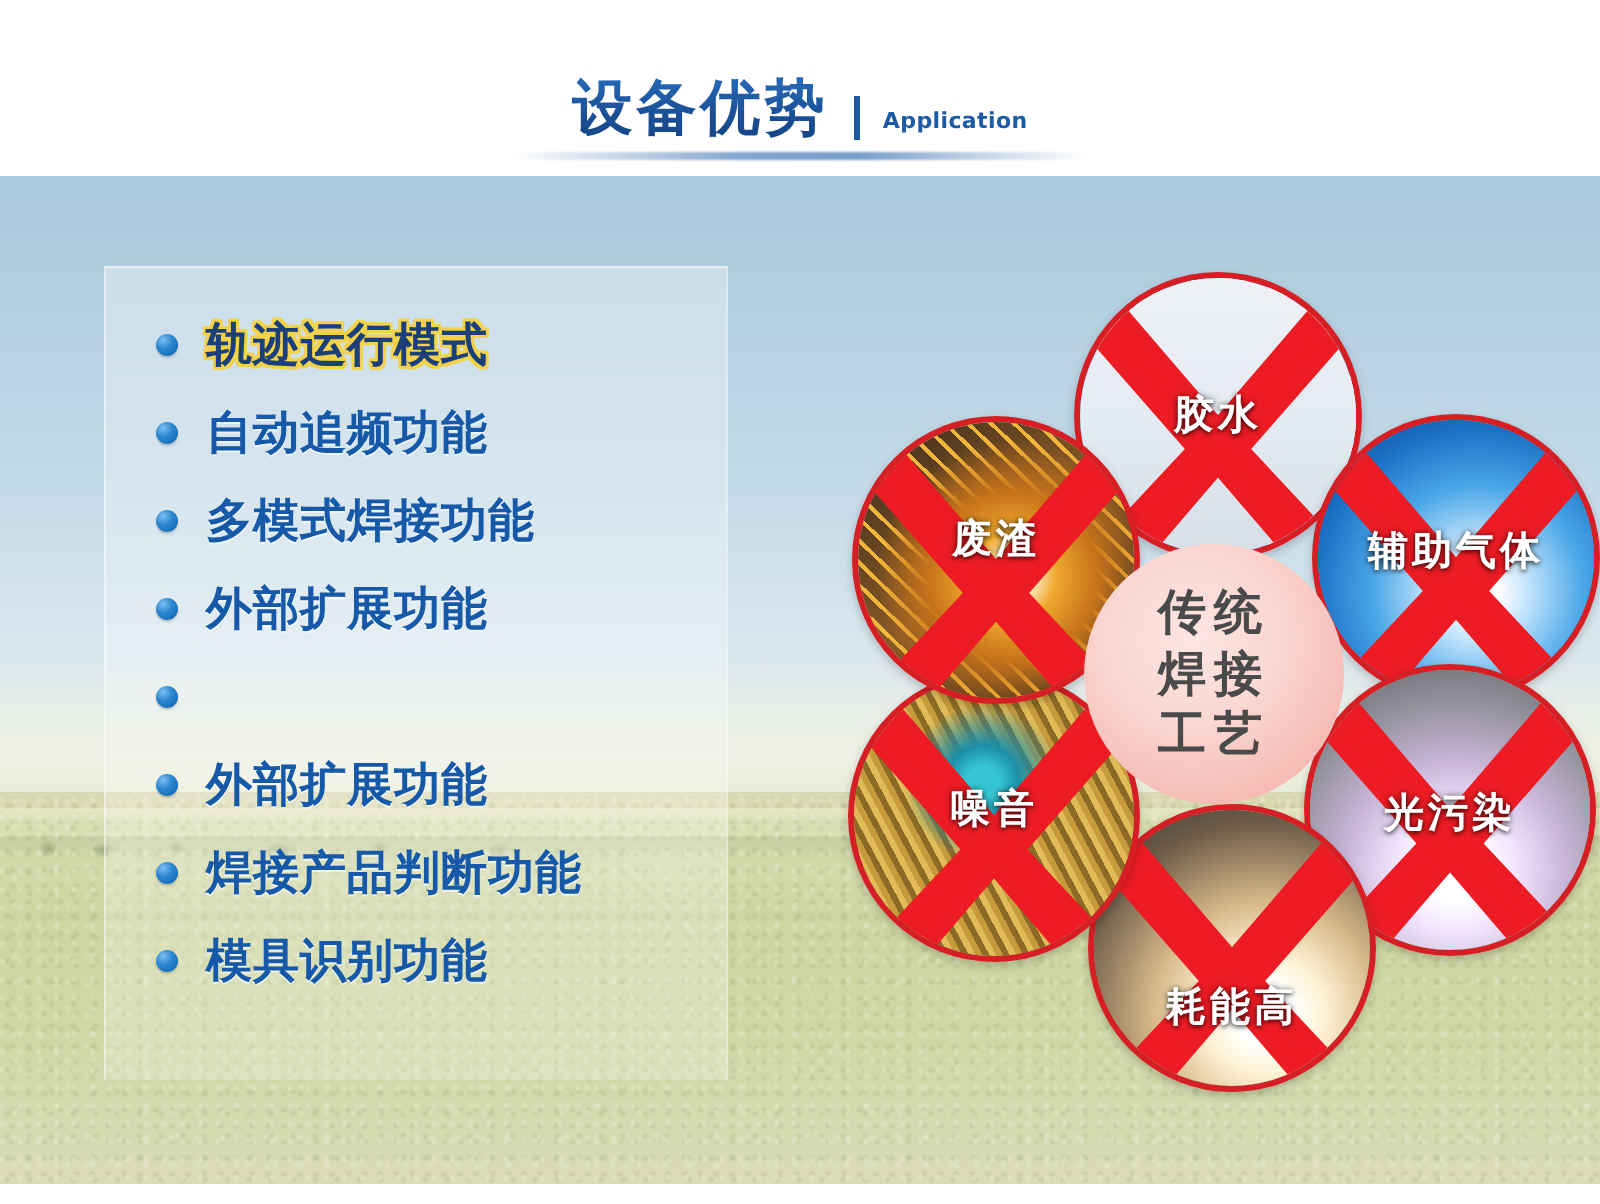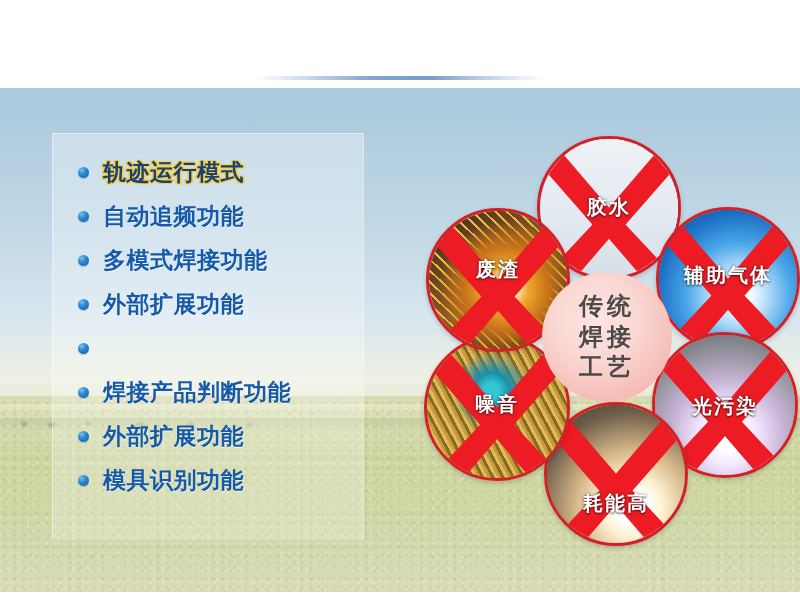--- a/index.html
+++ b/index.html
@@ -132,20 +132,25 @@
   <div class="bg-haze"></div>
   <div class="bg-field"></div>
   <div class="field-band fb1"></div>
   <div class="field-band fb2"></div>
   <div class="field-band fb3"></div>
   <div class="tree-row"></div>
   <div class="field-texture"></div>
   <div class="bg-white-bottom"></div>
 
   <div class="header">
+    <div class="title-wrap">
+      <span class="title-cn">设备优势</span>
+      <span class="title-bar"></span>
+      <span class="title-en">Application</span>
+    </div>
     <div class="title-underline"></div>
   </div>
 
   <div class="panel"></div>
 
   <div class="feature-list" id="feature-list">
       <div class="feature-item highlight">
         <div class="bullet"></div>
         <div class="feature-text">轨迹运行模式</div>
       </div>
@@ -159,25 +164,25 @@
       </div>
       <div class="feature-item">
         <div class="bullet"></div>
         <div class="feature-text">外部扩展功能</div>
       </div>
       <div class="feature-item">
         <div class="bullet"></div>
       </div>
       <div class="feature-item">
         <div class="bullet"></div>
+        <div class="feature-text">外部扩展功能</div>
+      </div>
+      <div class="feature-item">
+        <div class="bullet"></div>
         <div class="feature-text">焊接产品判断功能</div>
-      </div>
-      <div class="feature-item">
-        <div class="bullet"></div>
-        <div class="feature-text">外部扩展功能</div>
       </div>
       <div class="feature-item">
         <div class="bullet"></div>
         <div class="feature-text">模具识别功能</div>
       </div>
     </div>
 
   <div class="diagram" id="diagram">
       <div class="node" style="left: 133px; top: 6px; width: 138px; height: 138px; border-color: rgb(214, 31, 36);">
         <div class="photo" style="background: linear-gradient(rgb(238, 242, 246) 0%, rgb(227, 234, 241) 55%, rgb(214, 222, 231) 100%), repeating-linear-gradient(90deg, rgb(31, 79, 163) 0px, rgb(31, 79, 163) 9px, rgb(244, 247, 250) 9px, rgb(244, 247, 250) 20px, rgb(42, 95, 181) 20px, rgb(42, 95, 181) 27px, rgb(238, 242, 246) 27px, rgb(238, 242, 246) 42px);"></div>

